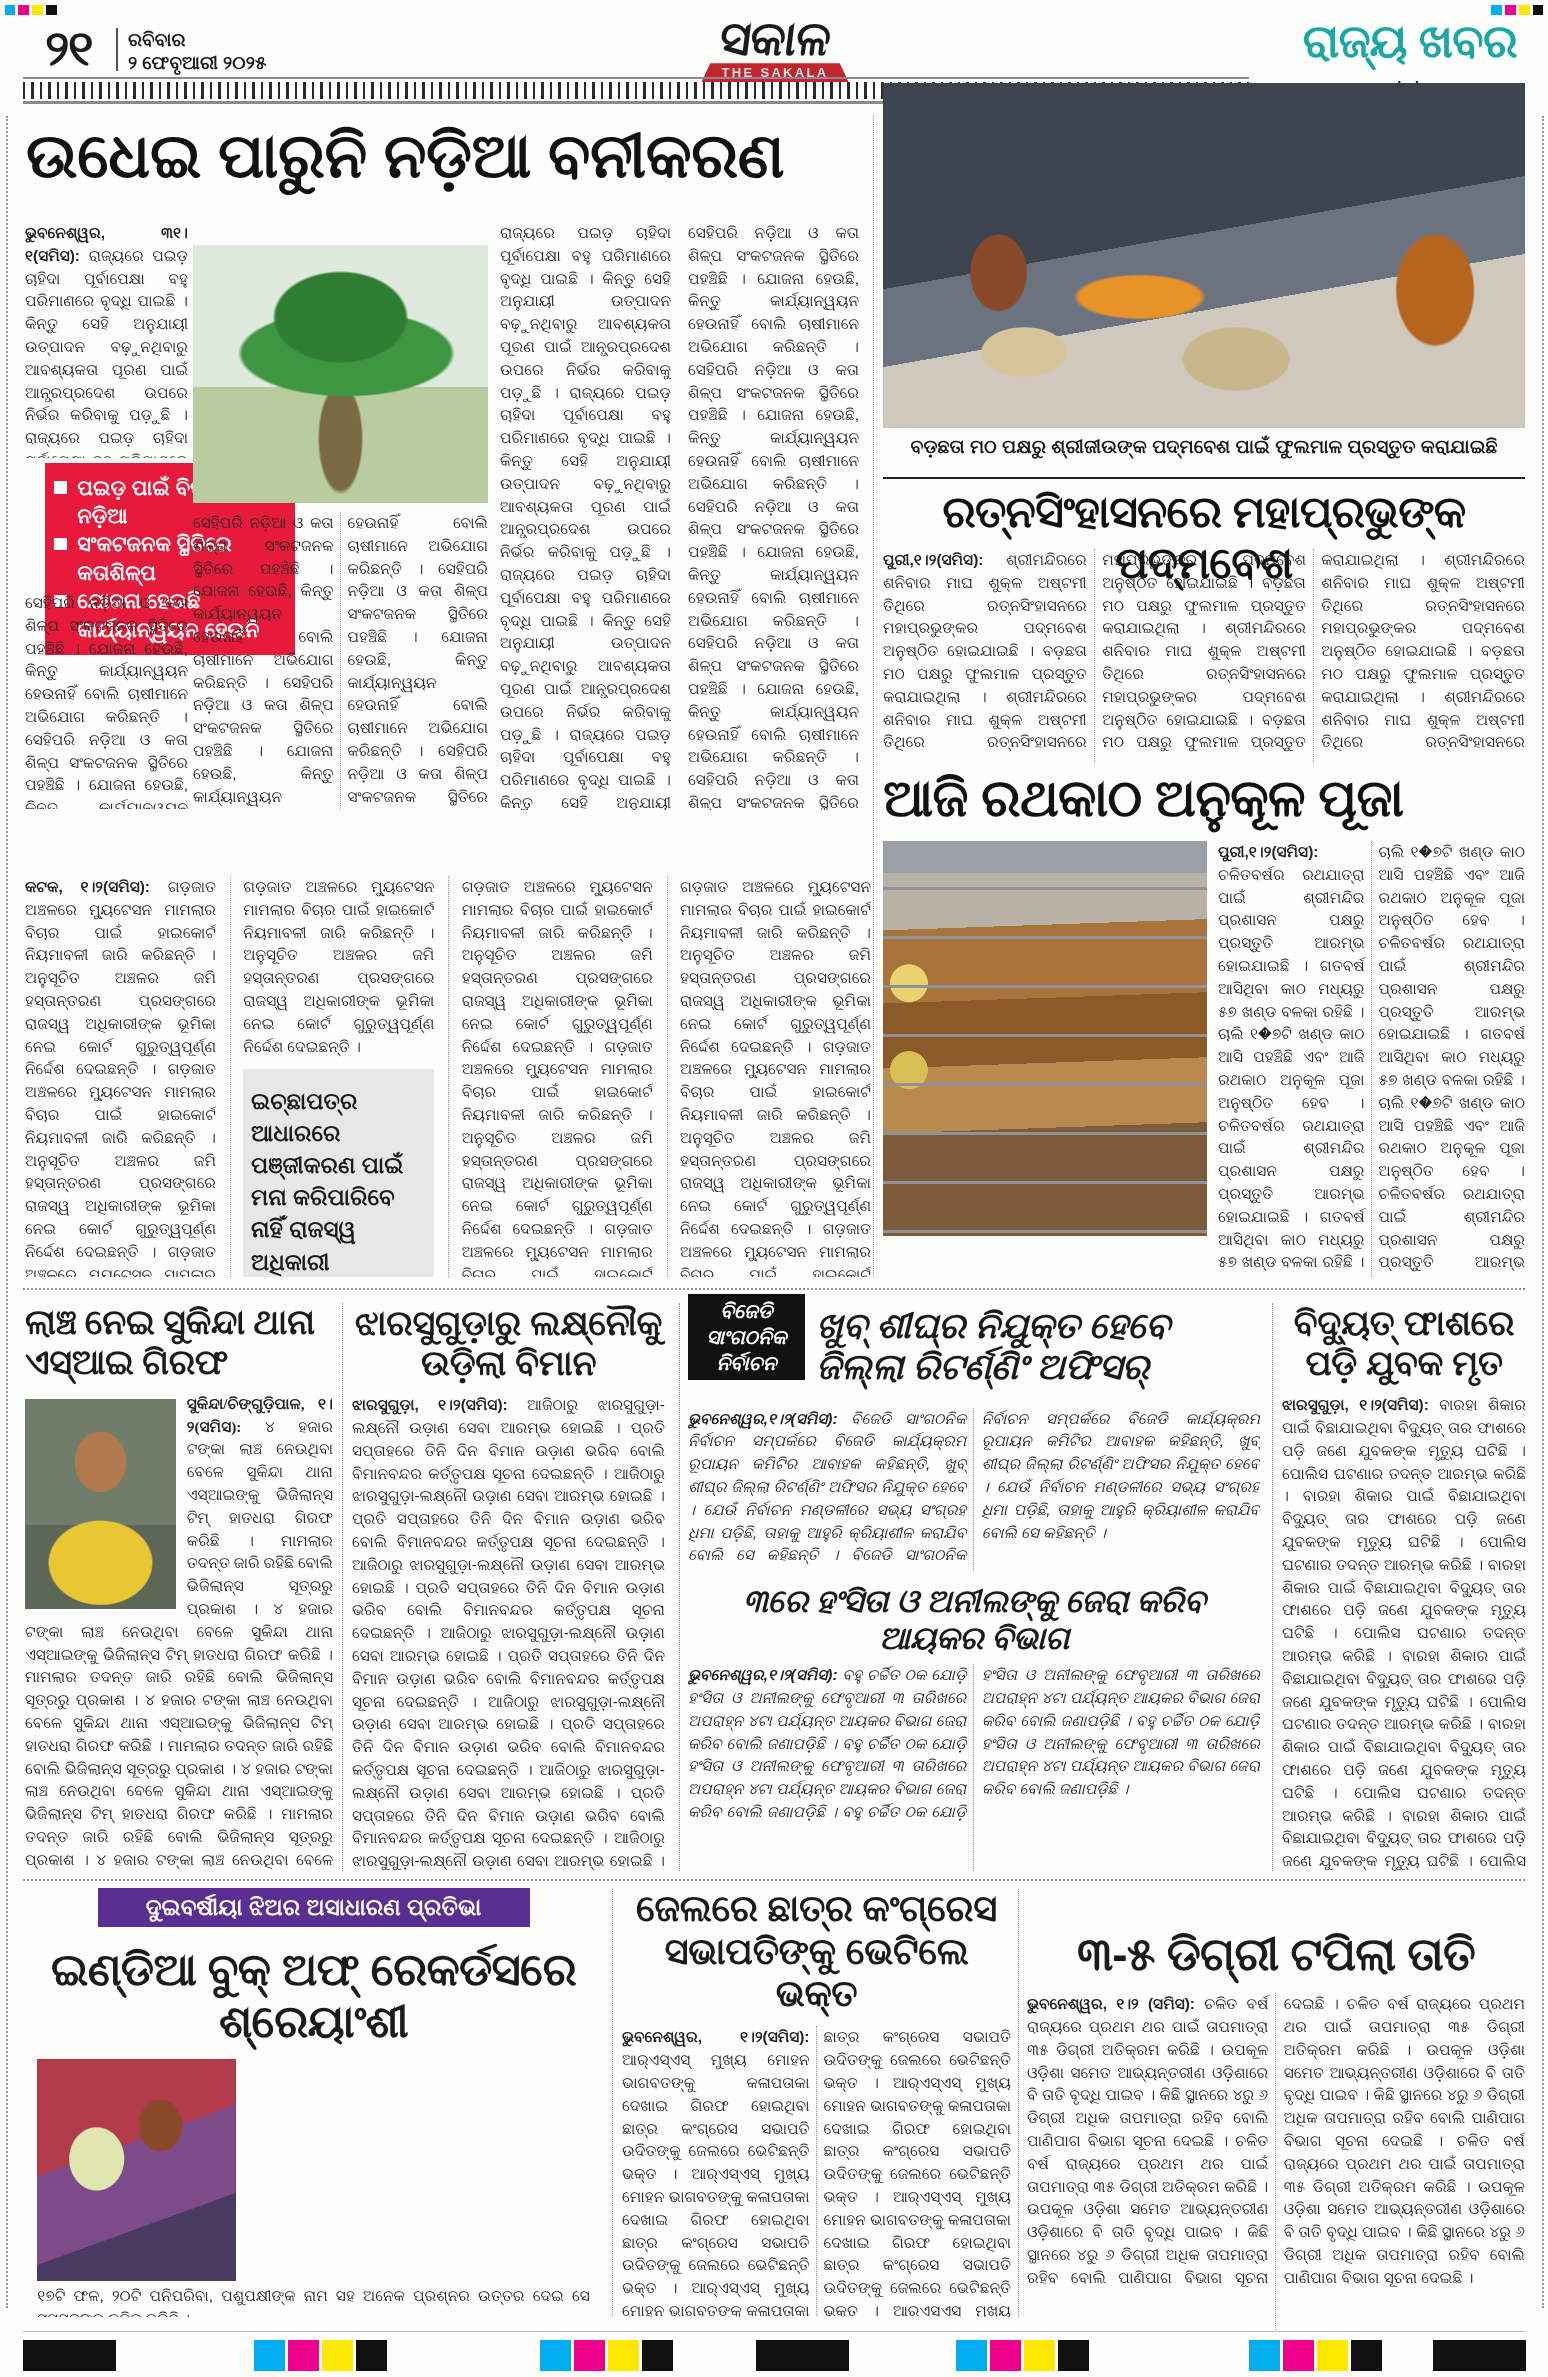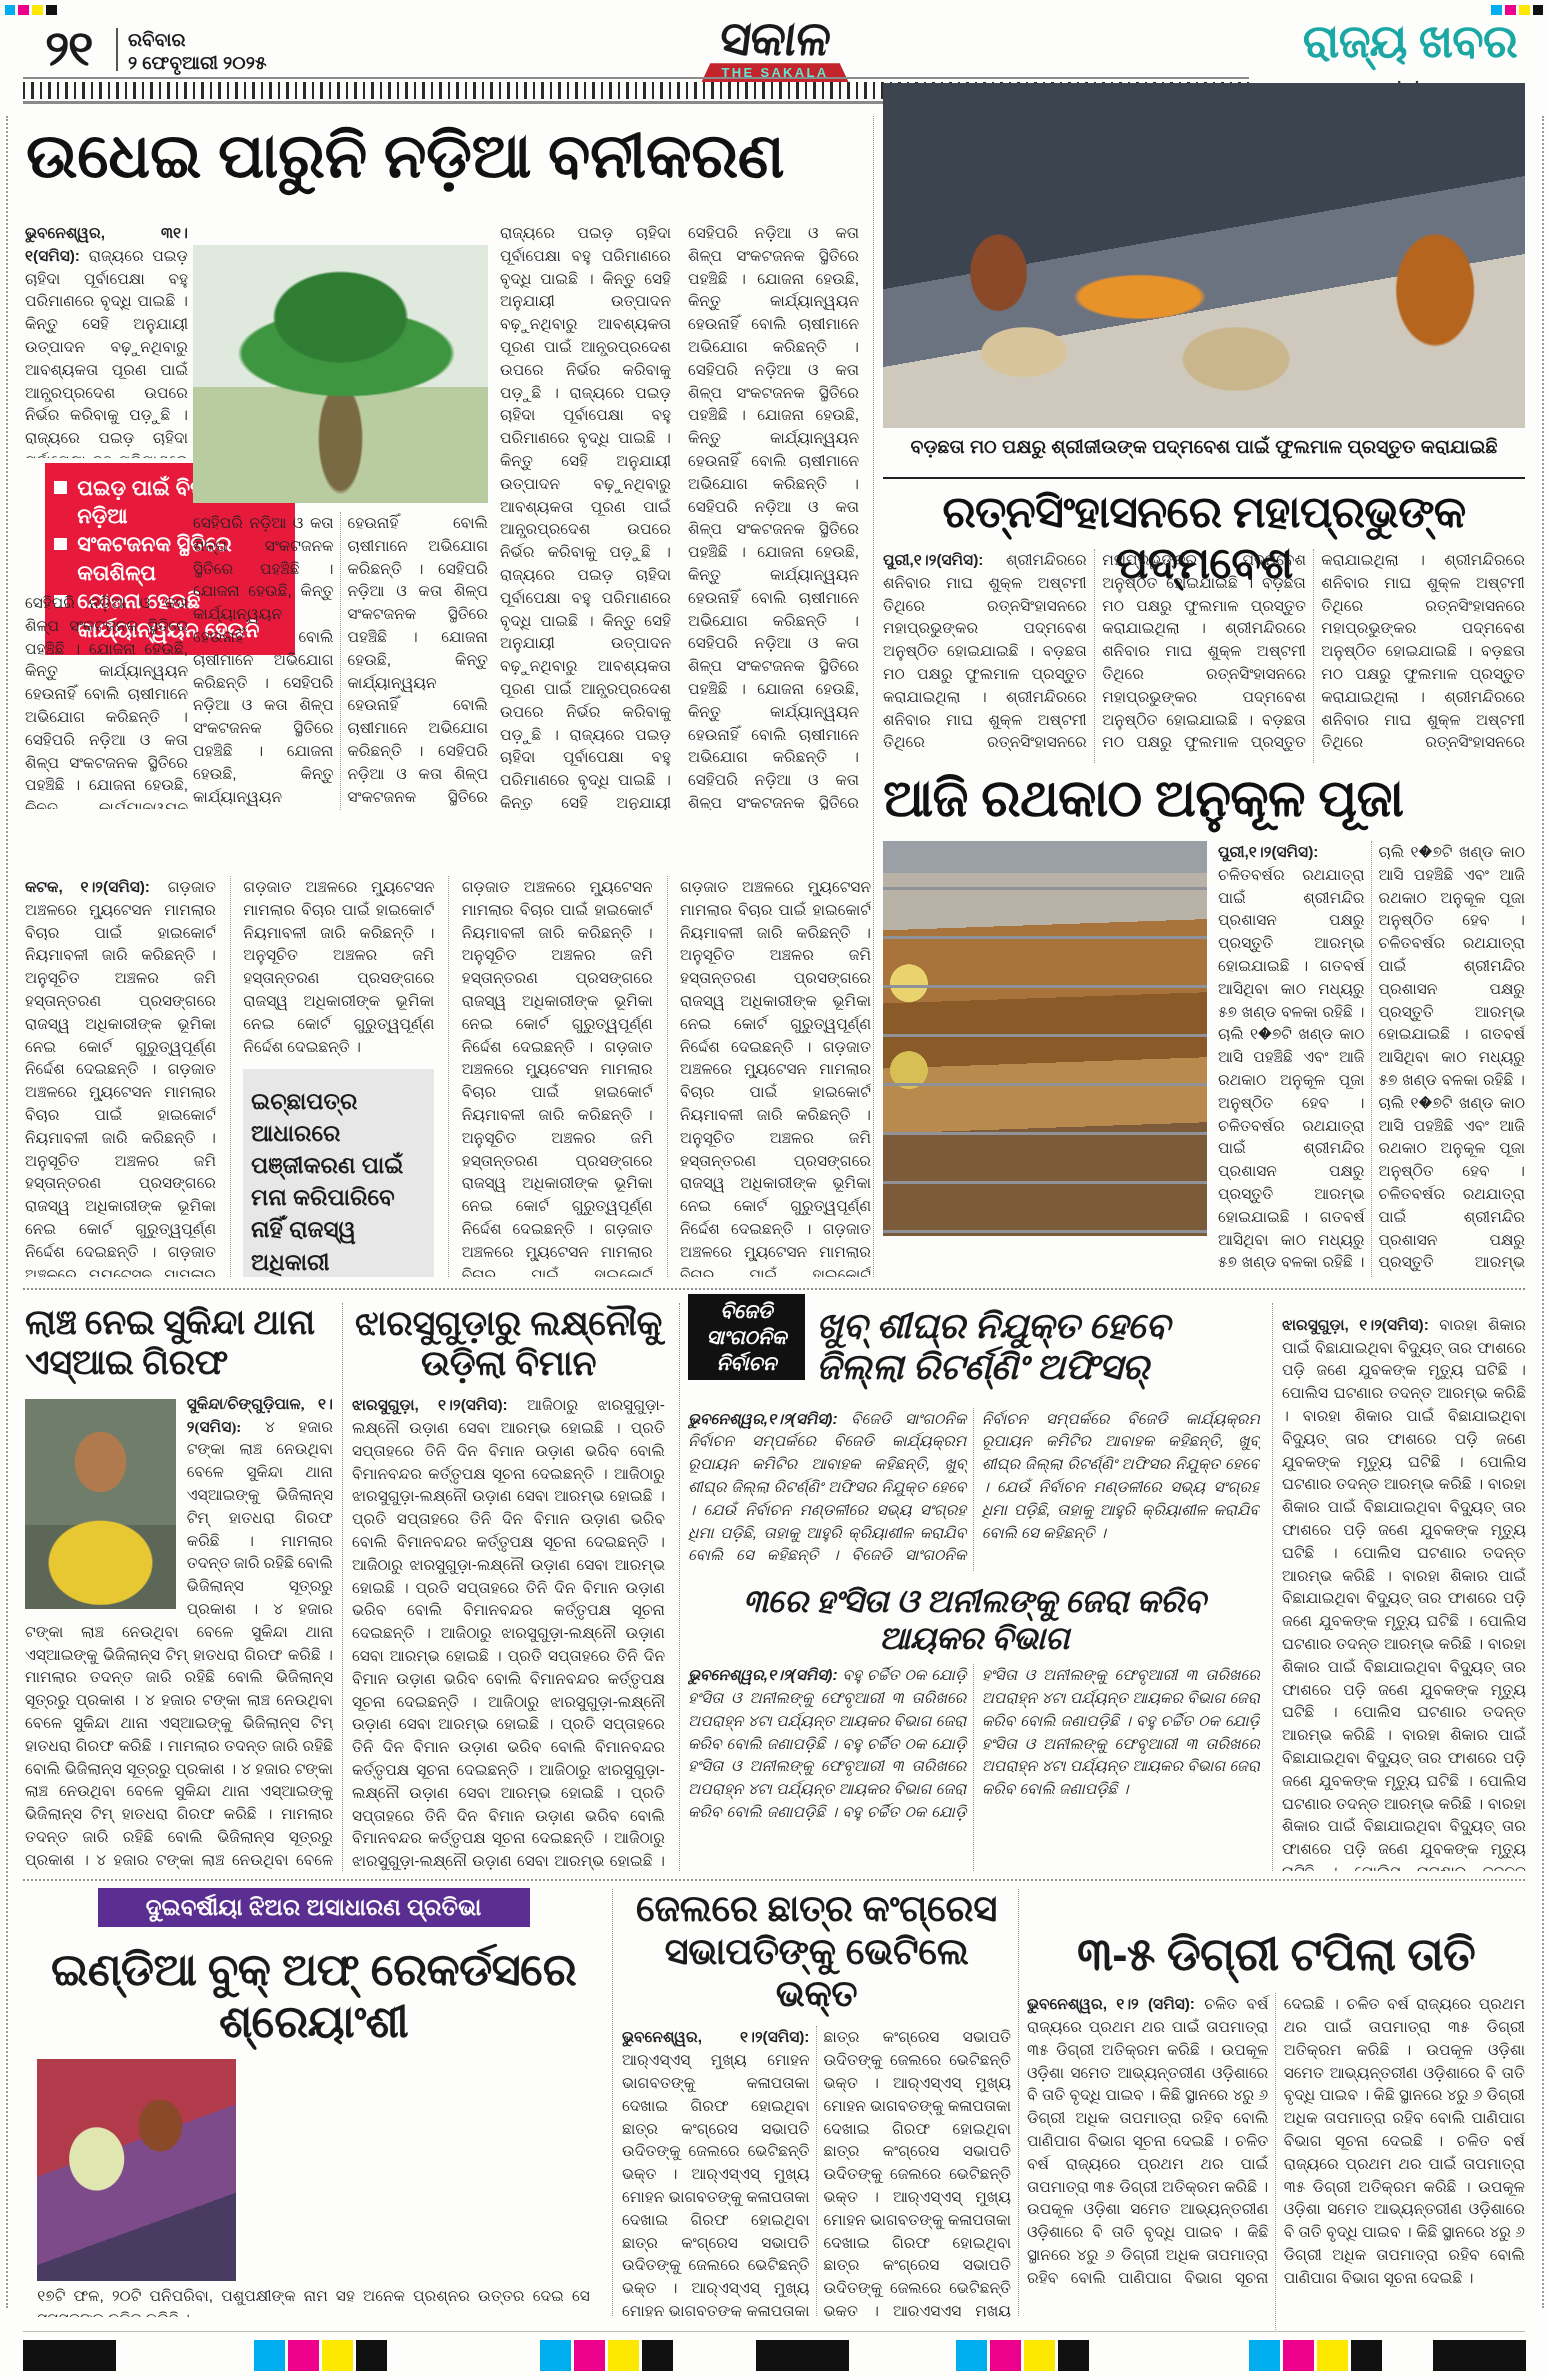--- a/index.html
+++ b/index.html
@@ -15,21 +15,21 @@
   body{background:#cfcfcf;font-family:"Liberation Sans",sans-serif;color:var(--ink);}
   .page{position:relative;width:1548px;height:2377px;background:#fdfdfc;margin:0 auto;overflow:hidden;}
 
   
   .hdr{position:absolute;left:0;top:0;width:100%;height:77px;}
   .pagenum{position:absolute;left:45px;top:20px;font-size:49px;font-weight:800;letter-spacing:-1.5px;}
   .hdr-divider{position:absolute;left:116px;top:28px;width:1.5px;height:43px;background:#555;}
   .daydate{position:absolute;left:128px;top:28px;font-weight:700;font-size:18.5px;line-height:1.25;}
   .logo{position:absolute;left:648px;top:10.8px;width:254px;text-align:center;}
   .logo .odi{font-size:48px;font-weight:800;transform:skewX(-7deg);display:inline-block;letter-spacing:-0.8px;}
-  .ribbon{margin:-4.6px auto 16px;width:147px;background:var(--ribbon);color:#5eead4;font-size:13px;font-weight:700;letter-spacing:2.3px;padding:1.5px 0 2.3px;clip-path:polygon(6% 0,94% 0,100% 100%,0 100%);}
+  .ribbon{margin:-4.6px auto 16px;width:147px;background:var(--ribbon);color:#e5e5e5;font-size:13px;font-weight:700;letter-spacing:2.3px;padding:1.5px 0 2.3px;clip-path:polygon(6% 0,94% 0,100% 100%,0 100%);}
   .section-title{position:absolute;right:31px;top:14px;font-size:46px;font-weight:800;color:var(--teal);letter-spacing:-0.8px;}
   .website{position:absolute;right:31px;top:79px;font-size:16px;color:#333;text-decoration:none;font-weight:600;}
   .rule-a{position:absolute;left:23px;top:77px;width:1226px;height:2.3px;background:#8a8a8a;}
   .ticks{position:absolute;left:23px;top:82px;width:1226px;height:17px;
     background:repeating-linear-gradient(90deg,#2a2a2a 0 2.3px,transparent 2.3px 8.5px);}
   .rule-b{position:absolute;left:23px;top:101px;width:1226px;height:3.1px;background:#8a8a8a;}
 
   
   .reg{position:absolute;display:flex;gap:3.1px;}
   .reg i{width:10.8px;height:10.8px;display:block;}
@@ -262,20 +262,21 @@
     <h3 class="sec-hl tax-hl">୩ରେ ହଂସିତା ଓ ଅନୀଲଙ୍କୁ ଜେରା କରିବ ଆୟକର ବିଭାଗ</h3>
     <div class="tax-body body-txt clip">
       <span class="dateline">ଭୁବନେଶ୍ୱର,୧।୨(ସମିସ):</span>
       <span> ବହୁ ଚର୍ଚ୍ଚିତ ଠକ ଯୋଡ଼ି ହଂସିତା ଓ ଅନୀଲଙ୍କୁ ଫେବୃଆରୀ ୩ ତାରିଖରେ ଅପରାହ୍ନ ୪ଟା ପର୍ଯ୍ୟନ୍ତ ଆୟକର ବିଭାଗ ଜେରା କରିବ ବୋଲି ଜଣାପଡ଼ିଛି । ବହୁ ଚର୍ଚ୍ଚିତ ଠକ ଯୋଡ଼ି ହଂସିତା ଓ ଅନୀଲଙ୍କୁ ଫେବୃଆରୀ ୩ ତାରିଖରେ ଅପରାହ୍ନ ୪ଟା ପର୍ଯ୍ୟନ୍ତ ଆୟକର ବିଭାଗ ଜେରା କରିବ ବୋଲି ଜଣାପଡ଼ିଛି । ବହୁ ଚର୍ଚ୍ଚିତ ଠକ ଯୋଡ଼ି ହଂସିତା ଓ ଅନୀଲଙ୍କୁ ଫେବୃଆରୀ ୩ ତାରିଖରେ ଅପରାହ୍ନ ୪ଟା ପର୍ଯ୍ୟନ୍ତ ଆୟକର ବିଭାଗ ଜେରା କରିବ ବୋଲି ଜଣାପଡ଼ିଛି । ବହୁ ଚର୍ଚ୍ଚିତ ଠକ ଯୋଡ଼ି ହଂସିତା ଓ ଅନୀଲଙ୍କୁ ଫେବୃଆରୀ ୩ ତାରିଖରେ ଅପରାହ୍ନ ୪ଟା ପର୍ଯ୍ୟନ୍ତ ଆୟକର ବିଭାଗ ଜେରା କରିବ ବୋଲି ଜଣାପଡ଼ିଛି ।</span>
     </div>
   </div>
 
   <div class="dotv" style="left:1272px;top:1303px;height:568px;"></div>
 
   <div class="elec clip">
+    <h2 class="sec-hl">ବିଦ୍ୟୁତ୍ ଫାଶରେ ପଡ଼ି ଯୁବକ ମୃତ</h2>
     <div class="body-txt" style="margin-top:10.8px;">
       <span class="dateline">ଝାରସୁଗୁଡ଼ା, ୧।୨(ସମିସ):</span>
       <span> ବାରହା ଶିକାର ପାଇଁ ବିଛାଯାଇଥିବା ବିଦ୍ୟୁତ୍ ତାର ଫାଶରେ ପଡ଼ି ଜଣେ ଯୁବକଙ୍କ ମୃତ୍ୟୁ ଘଟିଛି । ପୋଲିସ ଘଟଣାର ତଦନ୍ତ ଆରମ୍ଭ କରିଛି । ବାରହା ଶିକାର ପାଇଁ ବିଛାଯାଇଥିବା ବିଦ୍ୟୁତ୍ ତାର ଫାଶରେ ପଡ଼ି ଜଣେ ଯୁବକଙ୍କ ମୃତ୍ୟୁ ଘଟିଛି । ପୋଲିସ ଘଟଣାର ତଦନ୍ତ ଆରମ୍ଭ କରିଛି । ବାରହା ଶିକାର ପାଇଁ ବିଛାଯାଇଥିବା ବିଦ୍ୟୁତ୍ ତାର ଫାଶରେ ପଡ଼ି ଜଣେ ଯୁବକଙ୍କ ମୃତ୍ୟୁ ଘଟିଛି । ପୋଲିସ ଘଟଣାର ତଦନ୍ତ ଆରମ୍ଭ କରିଛି । ବାରହା ଶିକାର ପାଇଁ ବିଛାଯାଇଥିବା ବିଦ୍ୟୁତ୍ ତାର ଫାଶରେ ପଡ଼ି ଜଣେ ଯୁବକଙ୍କ ମୃତ୍ୟୁ ଘଟିଛି । ପୋଲିସ ଘଟଣାର ତଦନ୍ତ ଆରମ୍ଭ କରିଛି । ବାରହା ଶିକାର ପାଇଁ ବିଛାଯାଇଥିବା ବିଦ୍ୟୁତ୍ ତାର ଫାଶରେ ପଡ଼ି ଜଣେ ଯୁବକଙ୍କ ମୃତ୍ୟୁ ଘଟିଛି । ପୋଲିସ ଘଟଣାର ତଦନ୍ତ ଆରମ୍ଭ କରିଛି । ବାରହା ଶିକାର ପାଇଁ ବିଛାଯାଇଥିବା ବିଦ୍ୟୁତ୍ ତାର ଫାଶରେ ପଡ଼ି ଜଣେ ଯୁବକଙ୍କ ମୃତ୍ୟୁ ଘଟିଛି । ପୋଲିସ ଘଟଣାର ତଦନ୍ତ ଆରମ୍ଭ କରିଛି । ବାରହା ଶିକାର ପାଇଁ ବିଛାଯାଇଥିବା ବିଦ୍ୟୁତ୍ ତାର ଫାଶରେ ପଡ଼ି ଜଣେ ଯୁବକଙ୍କ ମୃତ୍ୟୁ ଘଟିଛି । ପୋଲିସ ଘଟଣାର ତଦନ୍ତ ଆରମ୍ଭ କରିଛି । ବାରହା ଶିକାର ପାଇଁ ବିଛାଯାଇଥିବା ବିଦ୍ୟୁତ୍ ତାର ଫାଶରେ ପଡ଼ି ଜଣେ ଯୁବକଙ୍କ ମୃତ୍ୟୁ ଘଟିଛି । ପୋଲିସ ଘଟଣାର ତଦନ୍ତ ଆରମ୍ଭ କରିଛି ।</span>
     </div>
   </div>
 
   <div class="doth" style="left:23px;top:1879px;width:1502px;"></div>
 
   <div class="records clip">
     <div class="pkicker">ଦୁଇବର୍ଷୀୟା ଝିଅର ଅସାଧାରଣ ପ୍ରତିଭା</div>

